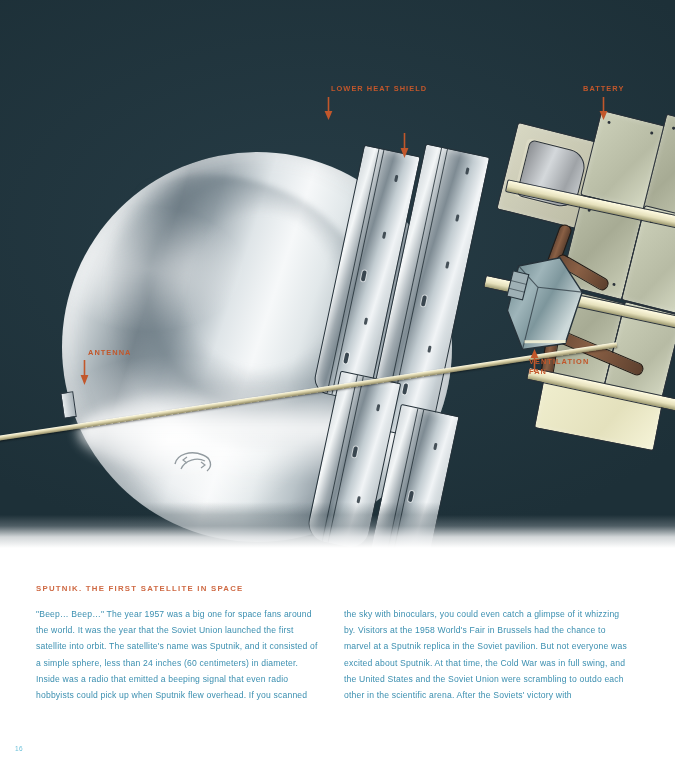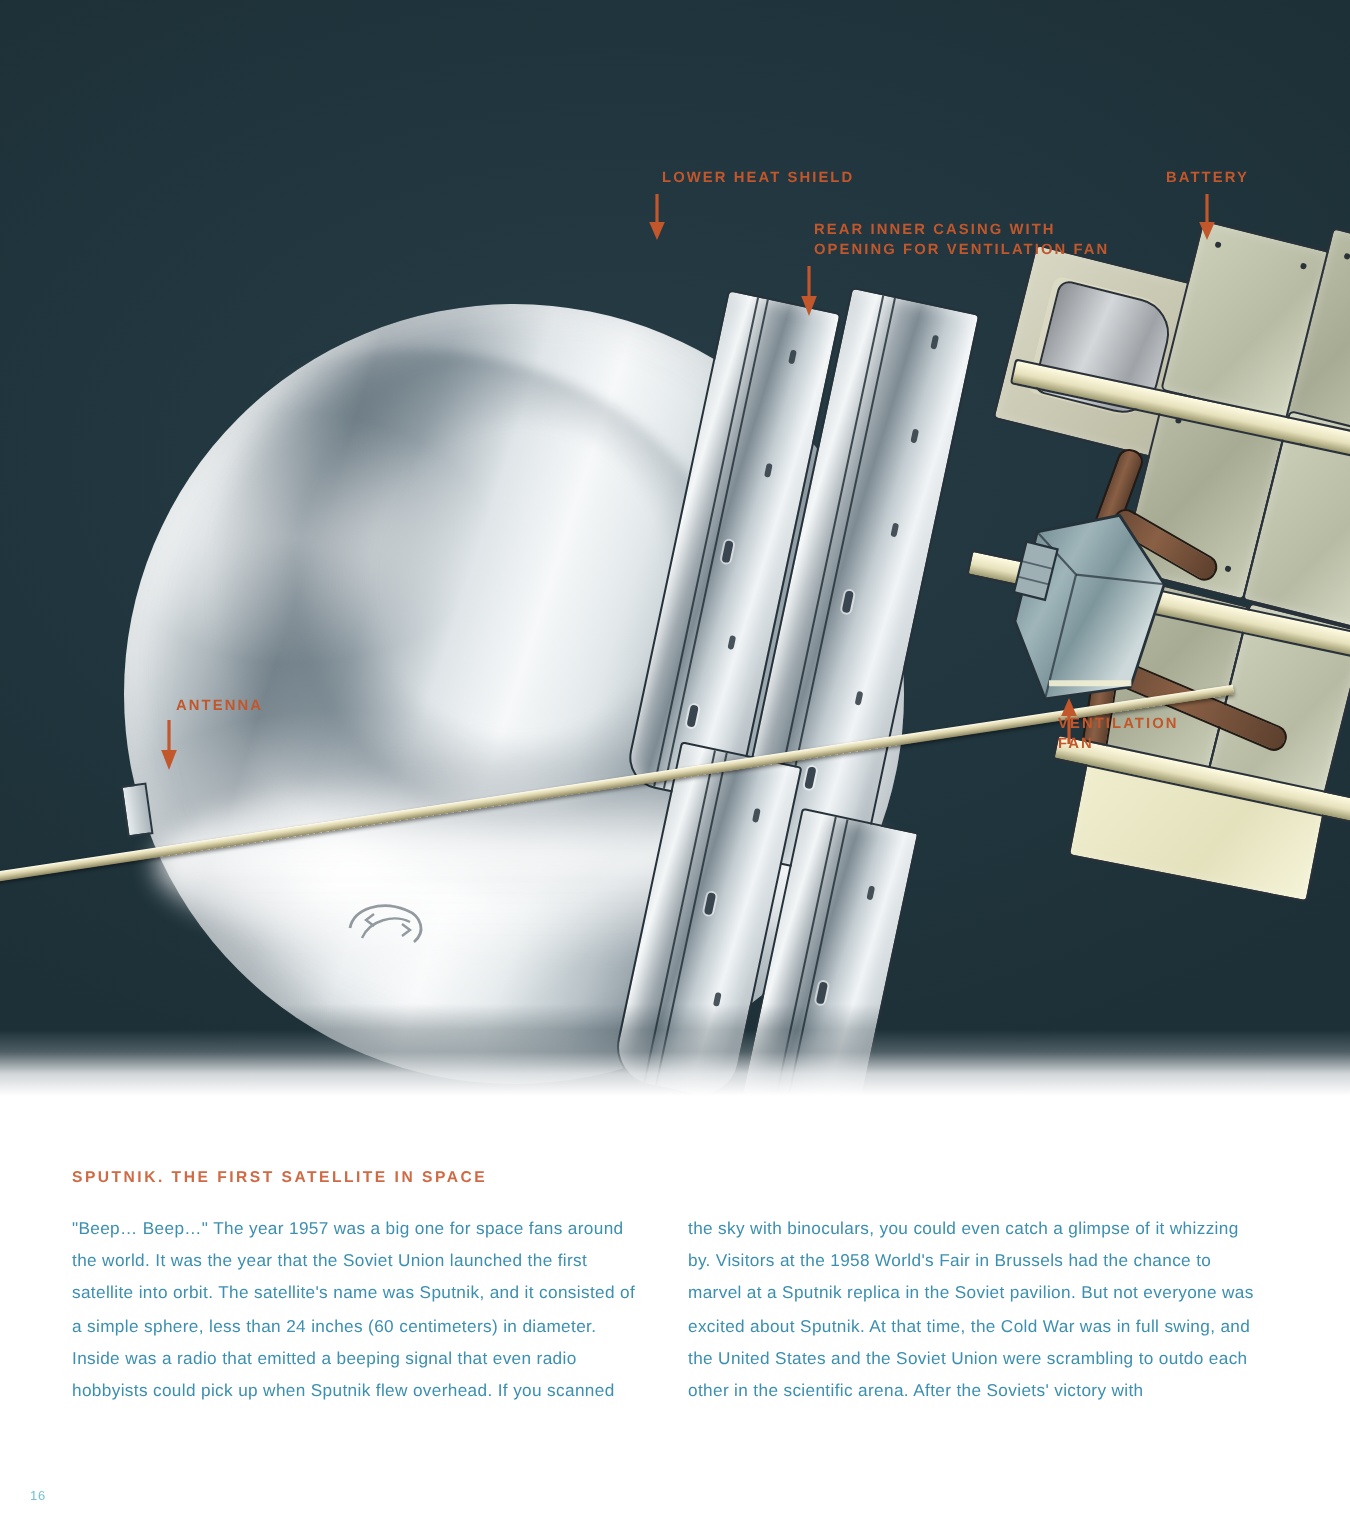--- a/index.html
+++ b/index.html
@@ -388,22 +388,20 @@
 
     <div class="antenna-clip"></div>
     <div class="antenna-rod"></div>
 
     <div class="callout" style="left:331px; top:84px;">LOWER HEAT SHIELD</div>
     <svg class="arrow" style="left:324px; top:97px; height:24px;" viewBox="0 0 9 24">
       <path d="M4.5 0 V16" stroke="#c2572b" stroke-width="1.6"></path>
       <path d="M0.6 14 L4.5 23 L8.4 14 Z" fill="#c2572b"></path>
     </svg>
 
-    <div class="callout" style="left:407px; top:110px;">REAR INNER CASING WITH
-OPENING FOR VENTILATION FAN</div>
     <svg class="arrow" style="left:400px; top:133px; height:26px;" viewBox="0 0 9 26">
       <path d="M4.5 0 V17" stroke="#c2572b" stroke-width="1.6"></path>
       <path d="M0.6 15 L4.5 25 L8.4 15 Z" fill="#c2572b"></path>
     </svg>
 
     <div class="callout" style="left:583px; top:84px;">BATTERY</div>
     <svg class="arrow" style="left:599px; top:97px; height:24px;" viewBox="0 0 9 24">
       <path d="M4.5 0 V16" stroke="#c2572b" stroke-width="1.6"></path>
       <path d="M0.6 14 L4.5 23 L8.4 14 Z" fill="#c2572b"></path>
     </svg>

